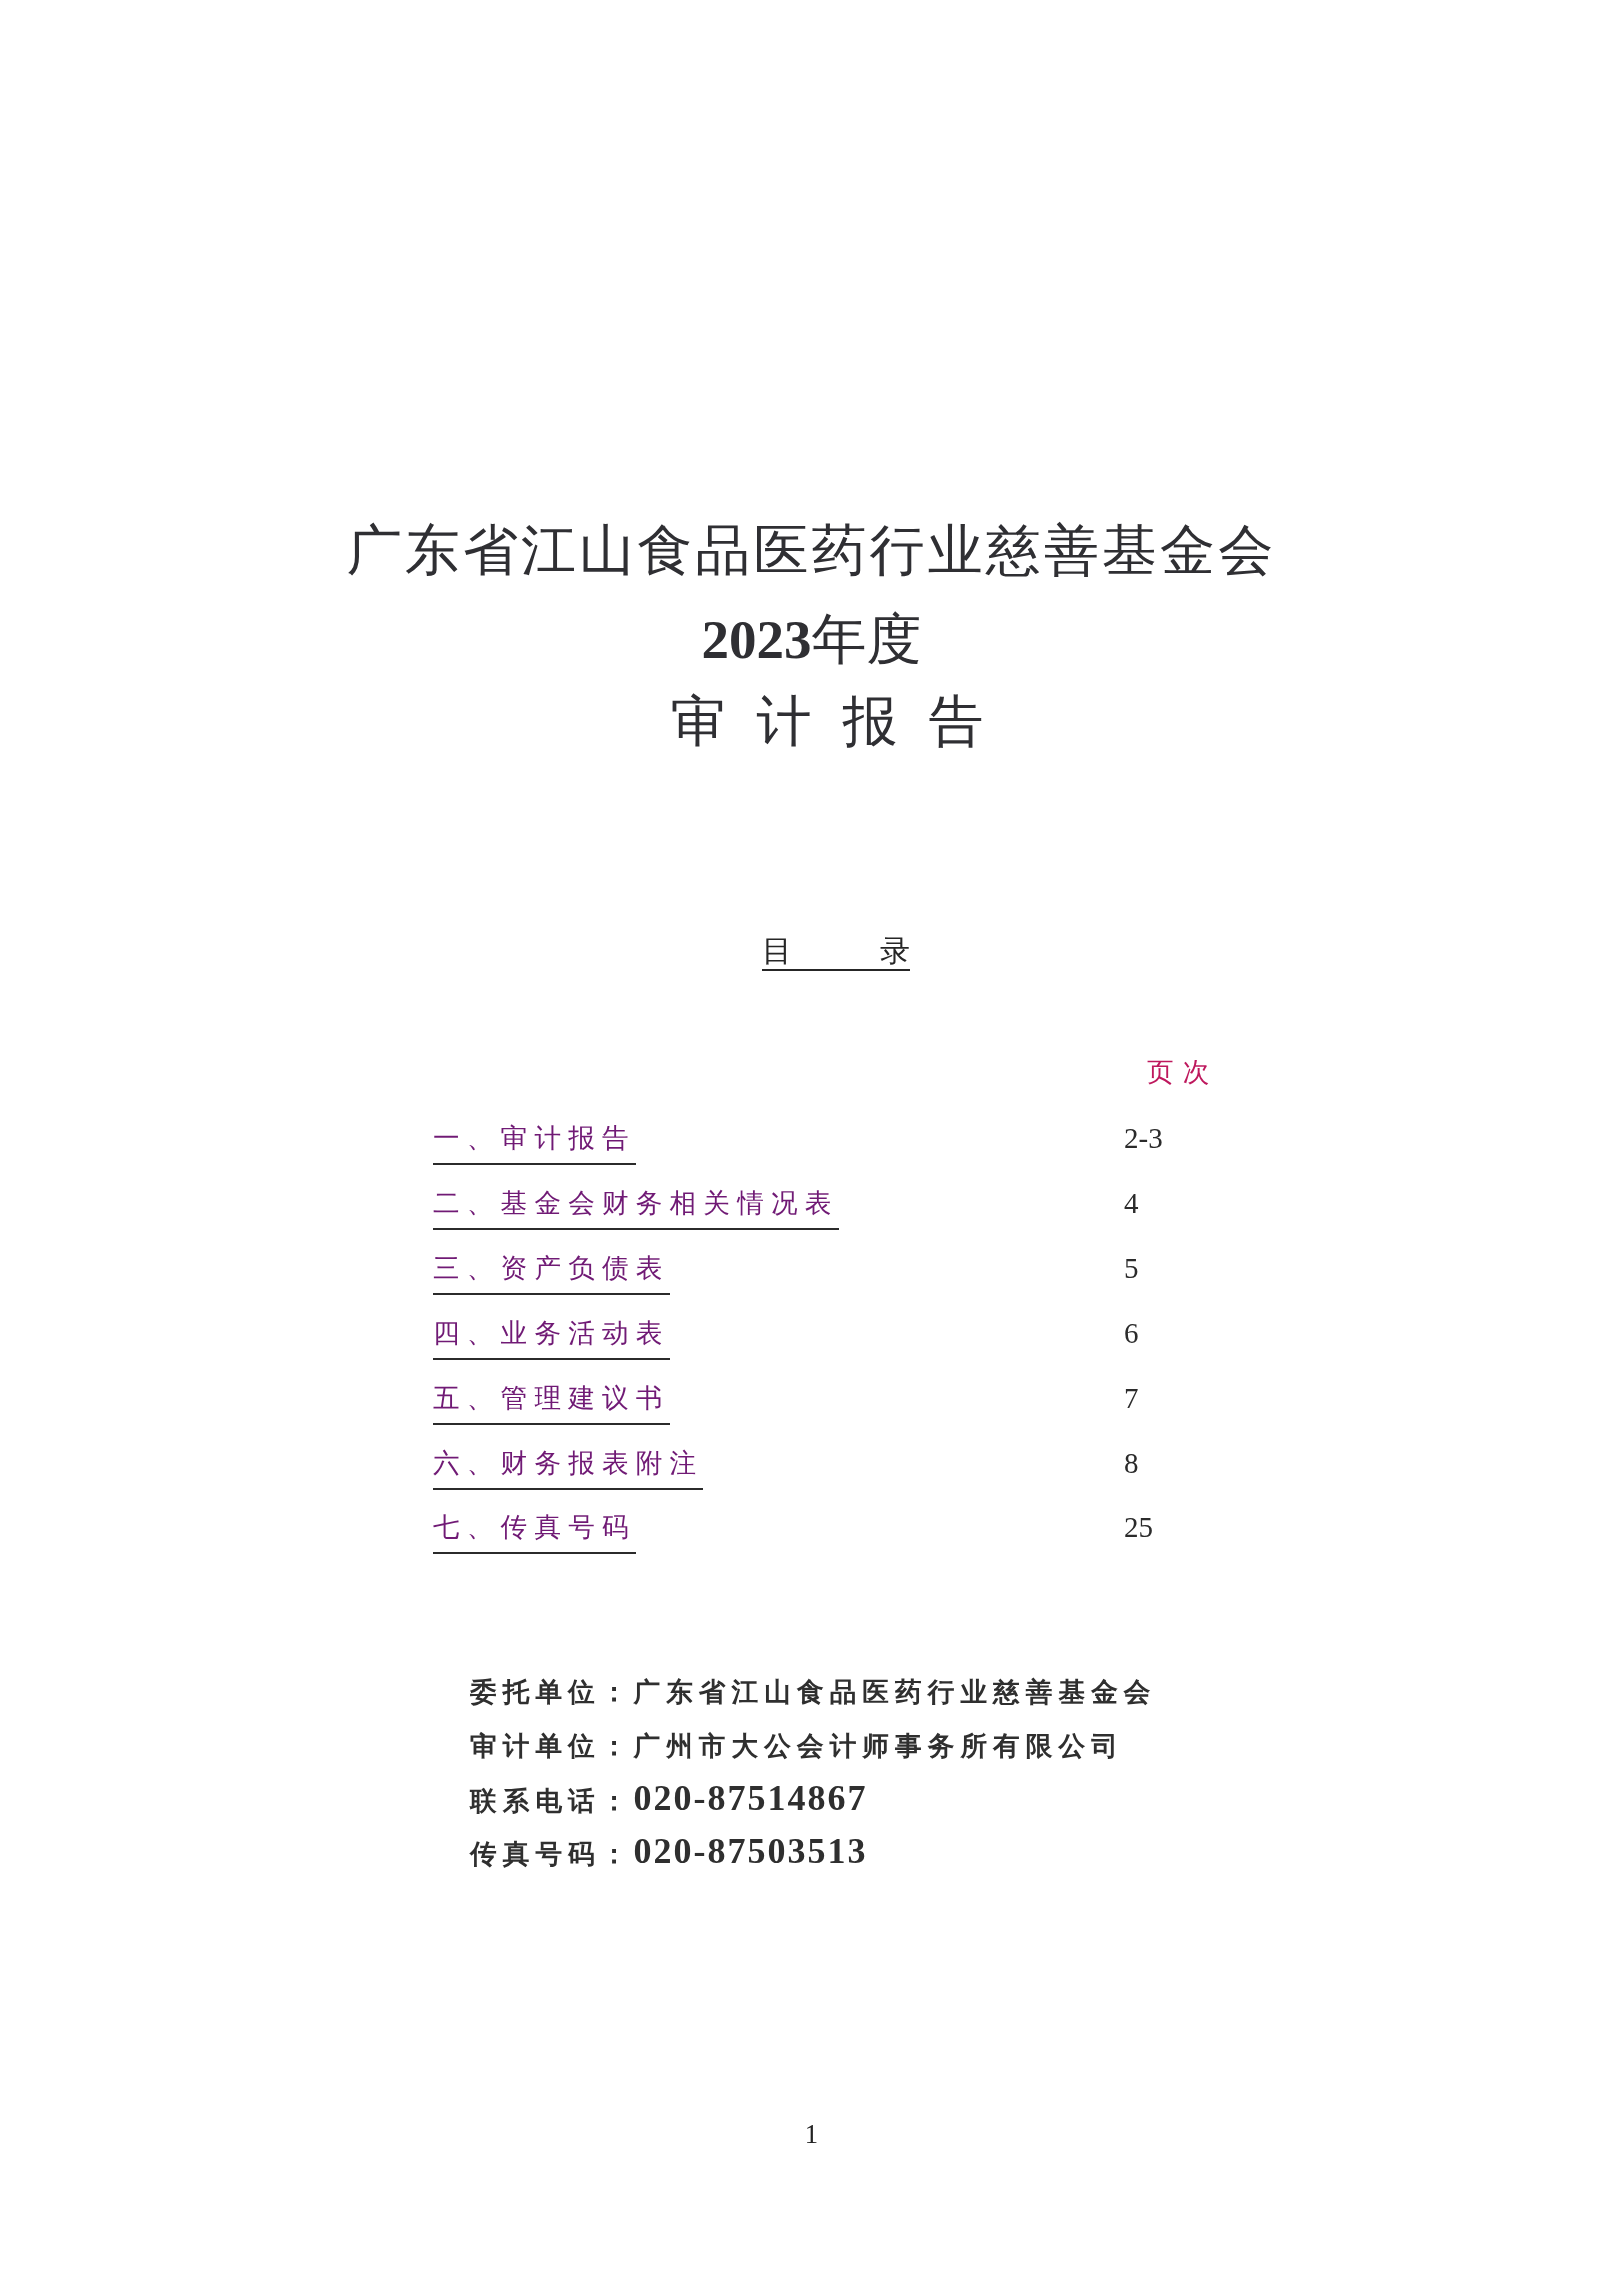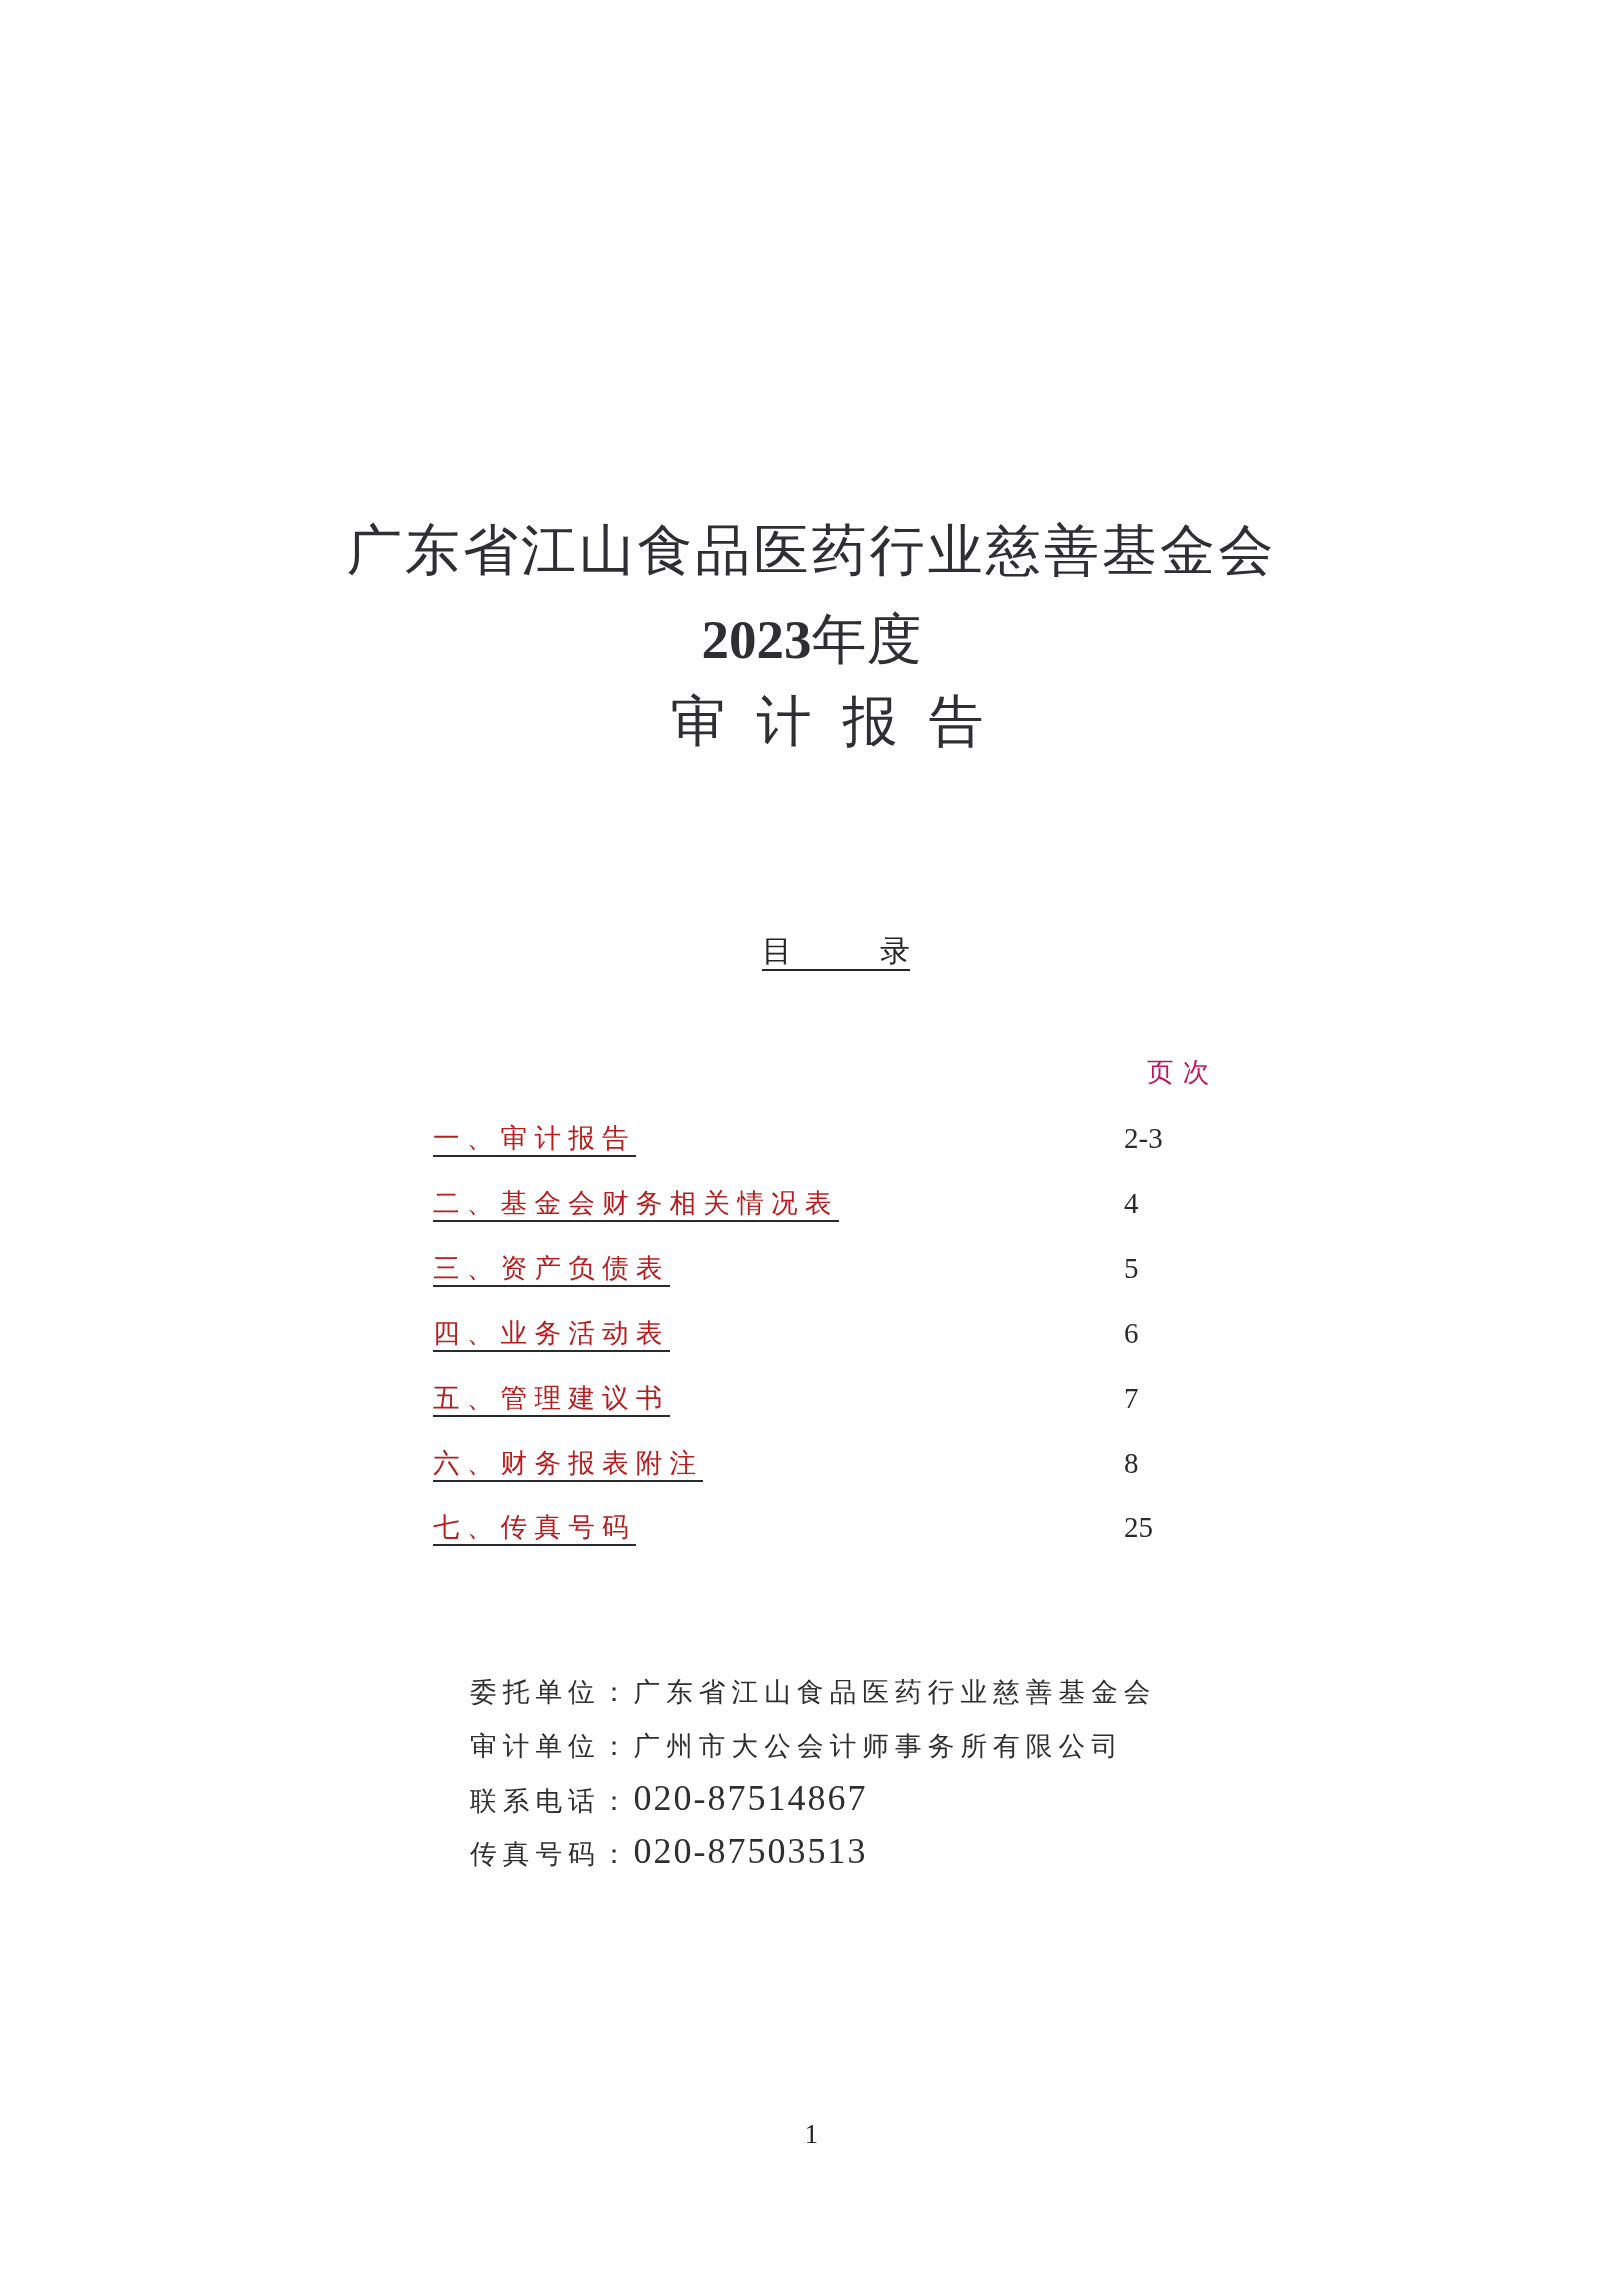--- a/index.html
+++ b/index.html
@@ -21,31 +21,31 @@
     font-family: "DejaVu Sans", sans-serif; font-size: 30px; color: #262626;
     border-bottom: 2.6px solid #262626; line-height: 36px; display: flex; justify-content: space-between;
   }
   #page-col-label {
     position: absolute; top: 1054px; left: 1147px;
     font-family: "DejaVu Sans", sans-serif; font-size: 26.6px; letter-spacing: 9.2px; color: #be185d;
   }
   .toc-item {
     position: absolute; left: 433px;
     font-family: "DejaVu Sans", sans-serif; font-size: 26.6px; letter-spacing: 7.2px;
-    color: #b91c1c; line-height: 32px; border-bottom: 2px solid #2b2b2b; padding-bottom: 1px;
+    color: #701a75; line-height: 32px; border-bottom: 2px solid #2b2b2b; padding-bottom: 9px;
     white-space: nowrap; cursor: pointer;
   }
   .toc-page {
     position: absolute; left: 1124px; width: 123px; text-align: left;
     font-family: "Liberation Serif", serif; font-size: 29px; color: #2b2b2b; line-height: 32px;
   }
   .info-row {
     position: absolute; left: 470px;
     font-family: "DejaVu Sans", sans-serif; font-size: 26.6px; letter-spacing: 6.1px; color: #2f2f2f;
-    white-space: nowrap; line-height: 33px;
+    white-space: nowrap; line-height: 33px; font-weight: bold;
   }
   .info-row .num { font-family: "Liberation Serif", serif; font-size: 36px; letter-spacing: 2px; }
   #page-number {
     position: absolute; top: 2119px; left: 0; width: 1623px; text-align: center;
     font-family: "Liberation Serif", serif; font-size: 26.6px; color: #222;
   }
 </style>
 </head>
 <body>
 

